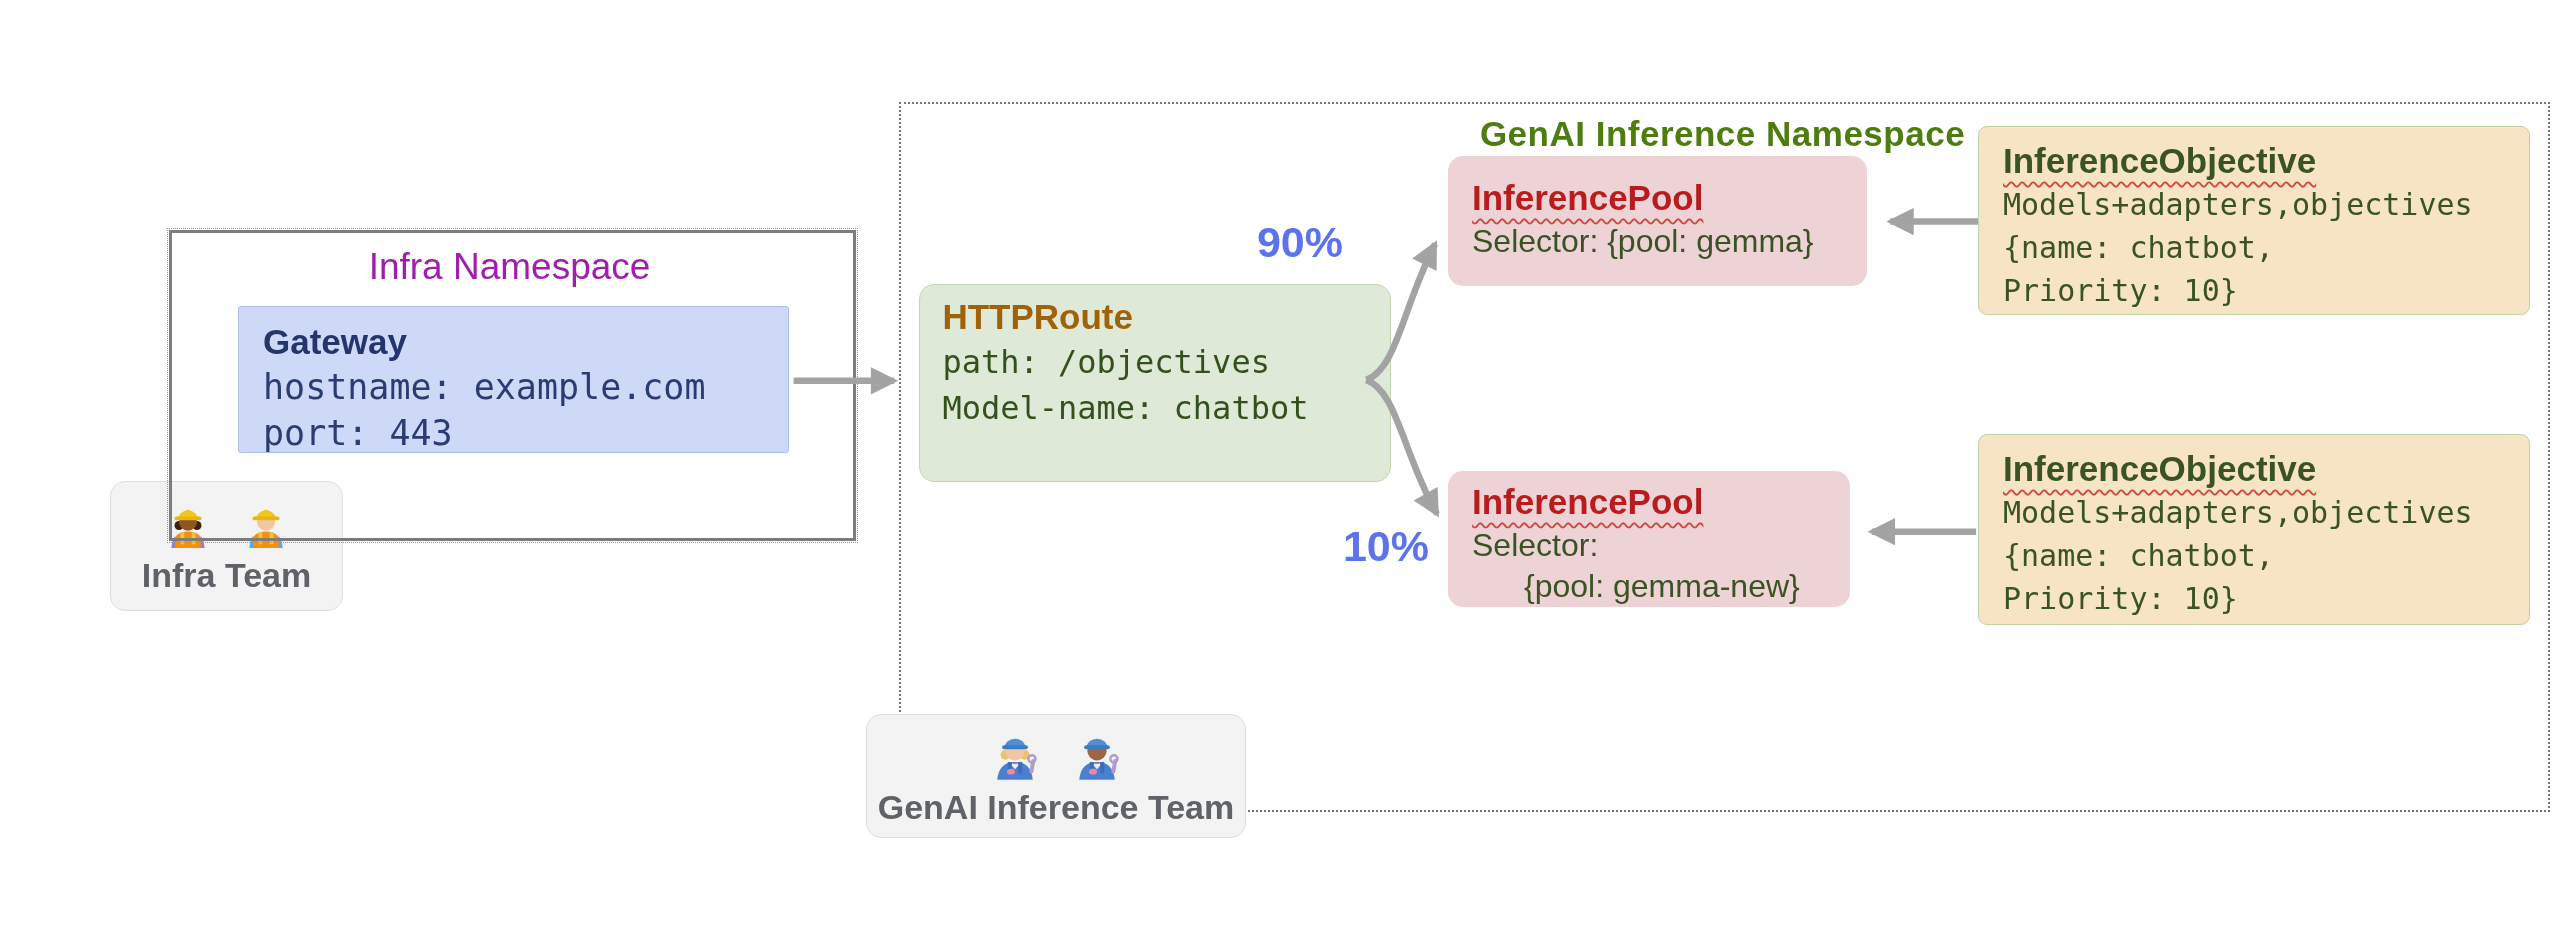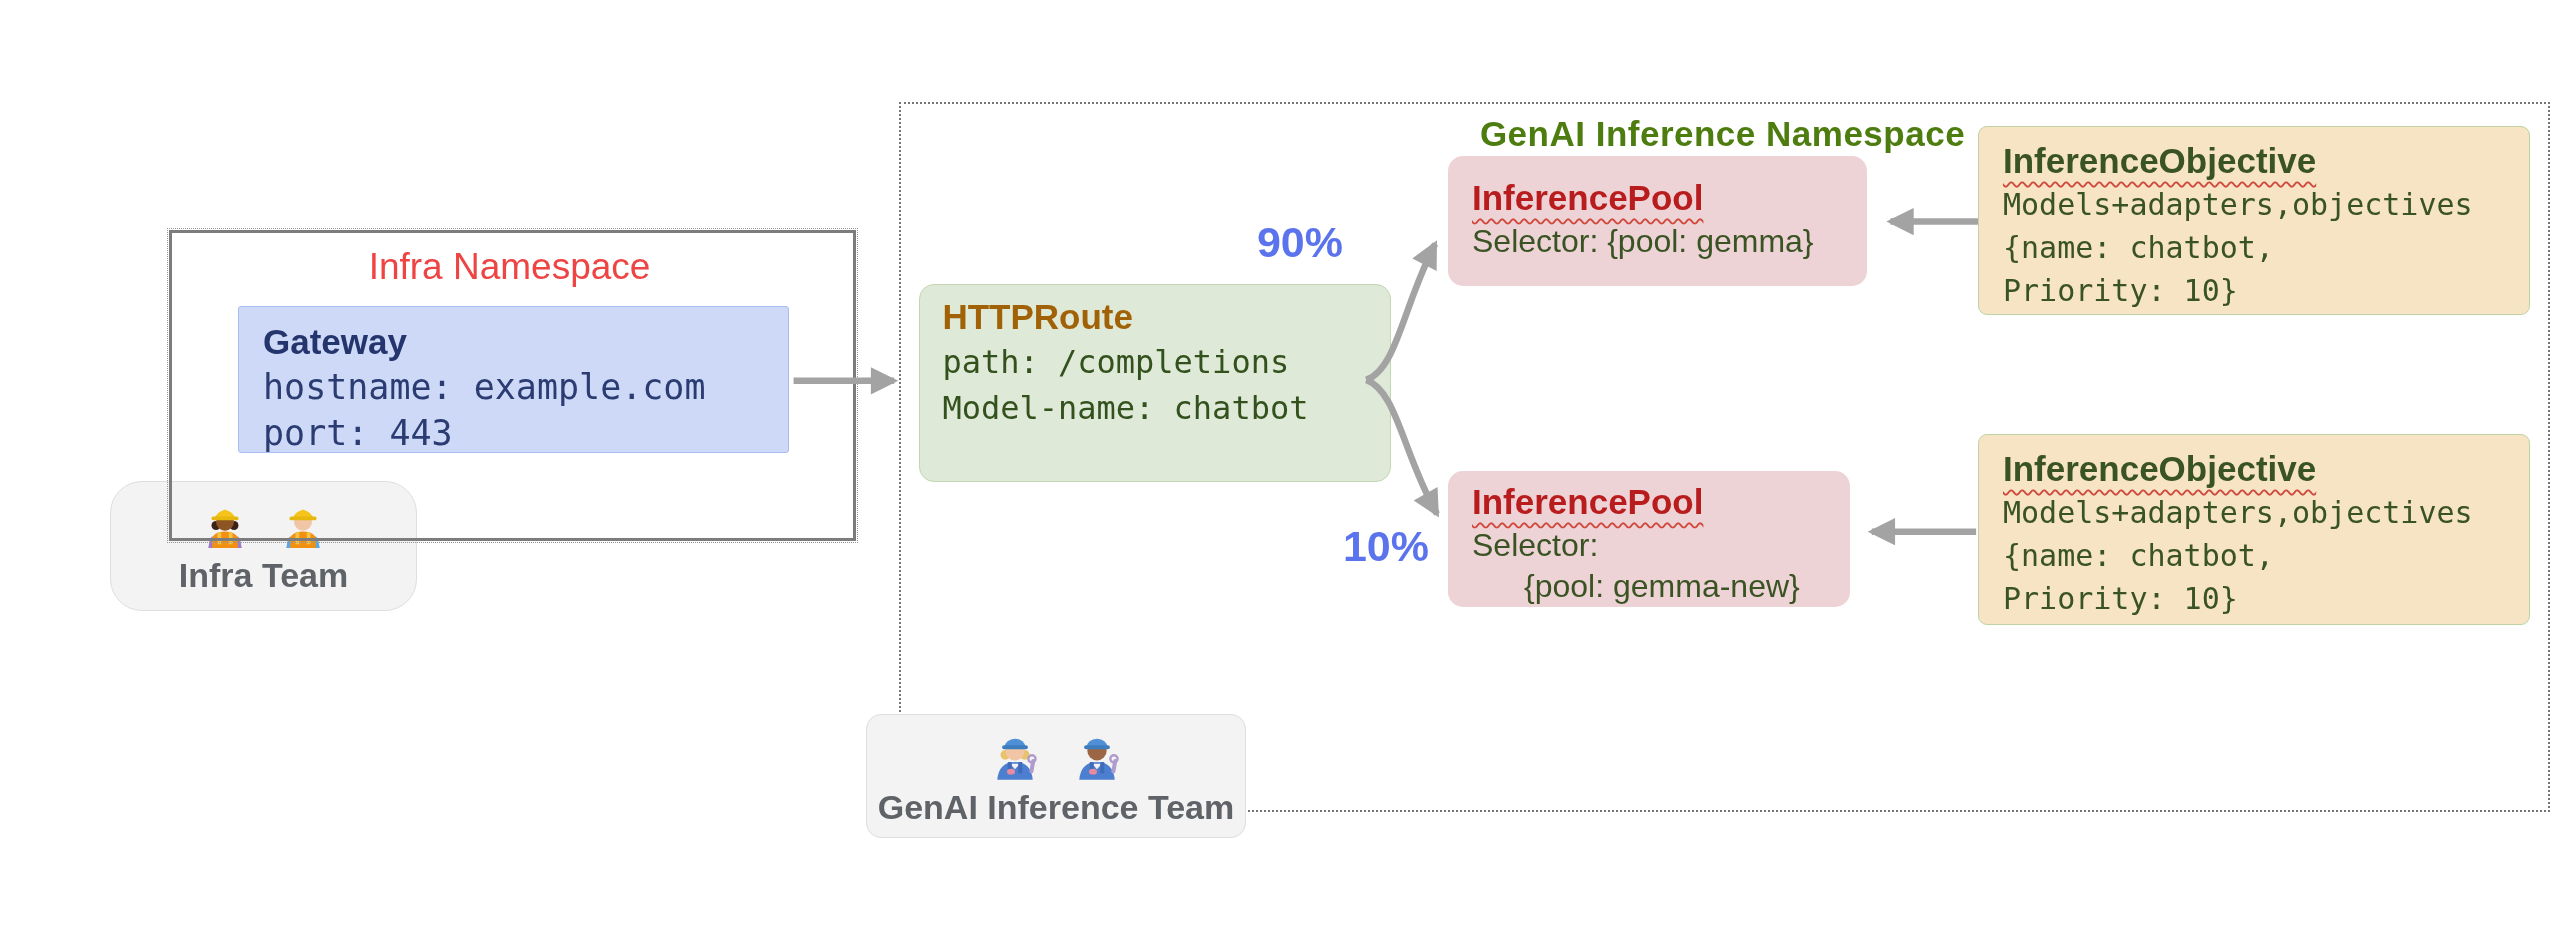--- a/index.html
+++ b/index.html
@@ -11,21 +11,21 @@
   
   .genai-ns{left:899px;top:102px;width:1647px;height:706px;
     border:2.8px dotted #757575;z-index:1;background:transparent;}
   .genai-ns-title{left:899px;top:114px;width:1647px;text-align:center;
     font-size:35px;font-weight:700;color:#4d7c0f;z-index:2;letter-spacing:0.5px;}
 
   .infra-ns{left:169px;top:230px;width:681px;height:305px;
     border:3.7px solid #7c7c7c;outline:1.9px dotted #979797;outline-offset:1.9px;
     z-index:3;background:transparent;pointer-events:none;}
   .infra-ns-title{left:169px;top:246px;width:681px;text-align:center;
-    font-size:37px;font-weight:400;color:#ef4444;z-index:3;}
+    font-size:37px;font-weight:400;color:#a21caf;z-index:3;}
 
   
   .rbox{border-radius:15px;z-index:3;box-sizing:border-box;}
   .rbox .title{font-weight:700;font-size:35px;line-height:1.32;}
   .mono{font-family:"DejaVu Sans Mono","Liberation Mono",monospace;}
 
   .gateway{left:238px;top:306px;width:551px;height:147px;
     background:#cdd9f7;border:1.9px solid #a9bdf0;border-radius:3px;padding:12px 24px;}
   .gateway .title{color:#24356e;font-size:35px;}
   .gateway .bline{color:#2b3c72;font-size:35px;line-height:1.3;}
@@ -51,21 +51,21 @@
   .squig{text-decoration-line:underline;text-decoration-style:wavy;
     text-decoration-color:#cf4a3c;text-decoration-thickness:2.3px;
     text-underline-offset:8.4px;display:inline-block;}
 
   
   .team{background:#f3f3f3;border:1.9px solid #dedede;border-radius:15px;z-index:2;
     display:flex;flex-direction:column;align-items:center;justify-content:center;
     box-sizing:border-box;gap:5.6px;}
   .team .label{font-size:34px;font-weight:700;color:#5f6368;}
   .team .people{display:flex;gap:24px;}
-  .infra-team{left:110px;top:481px;width:307px;height:130px;border-radius:32px;}
+  .infra-team{left:110px;top:481px;width:233px;height:130px;}
   .genai-team{left:866px;top:714px;width:380px;height:124px;}
 
   
   .pct{font-size:43px;font-weight:700;color:#5b74ee;z-index:4;width:112px;text-align:center;}
   .pct-90{left:1244px;top:218px;}
   .pct-10{left:1330px;top:522px;}
 
   
   #arrows{position:absolute;left:0;top:0;z-index:5;pointer-events:none;}
 </style>
@@ -143,21 +143,21 @@
   <div class="abs infra-ns-title">Infra Namespace</div>
 
   <div class="abs rbox gateway">
     <div class="title">Gateway</div>
     <div class="bline mono">hostname: example.com</div>
     <div class="bline mono">port: 443</div>
   </div>
 
   <div class="abs rbox httproute">
     <div class="title">HTTPRoute</div>
-    <div class="bline mono">path: /completions</div>
+    <div class="bline mono">path: /objectives</div>
     <div class="bline mono">Model-name: chatbot</div>
   </div>
 
   <div class="abs rbox pool pool-top">
     <div class="title"><span class="squig">InferencePool</span></div>
     <div class="bline">Selector: {pool: gemma}</div>
   </div>
 
   <div class="abs rbox pool pool-bottom">
     <div class="title"><span class="squig">InferencePool</span></div>

